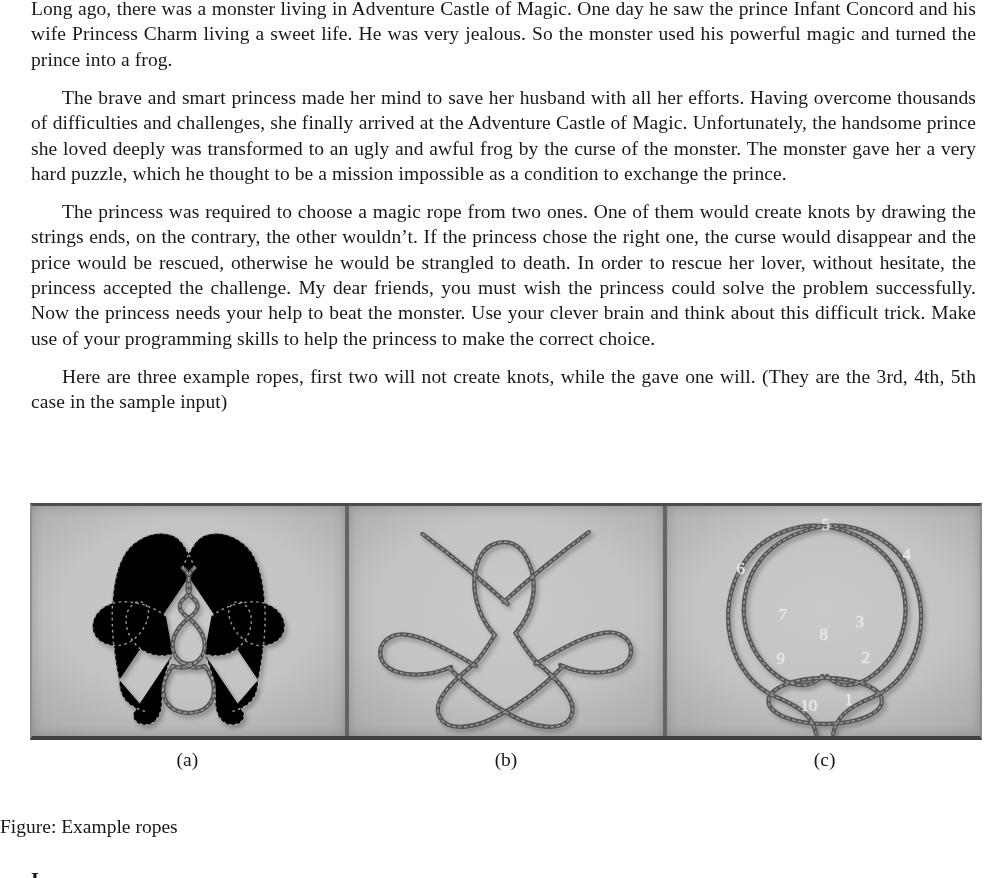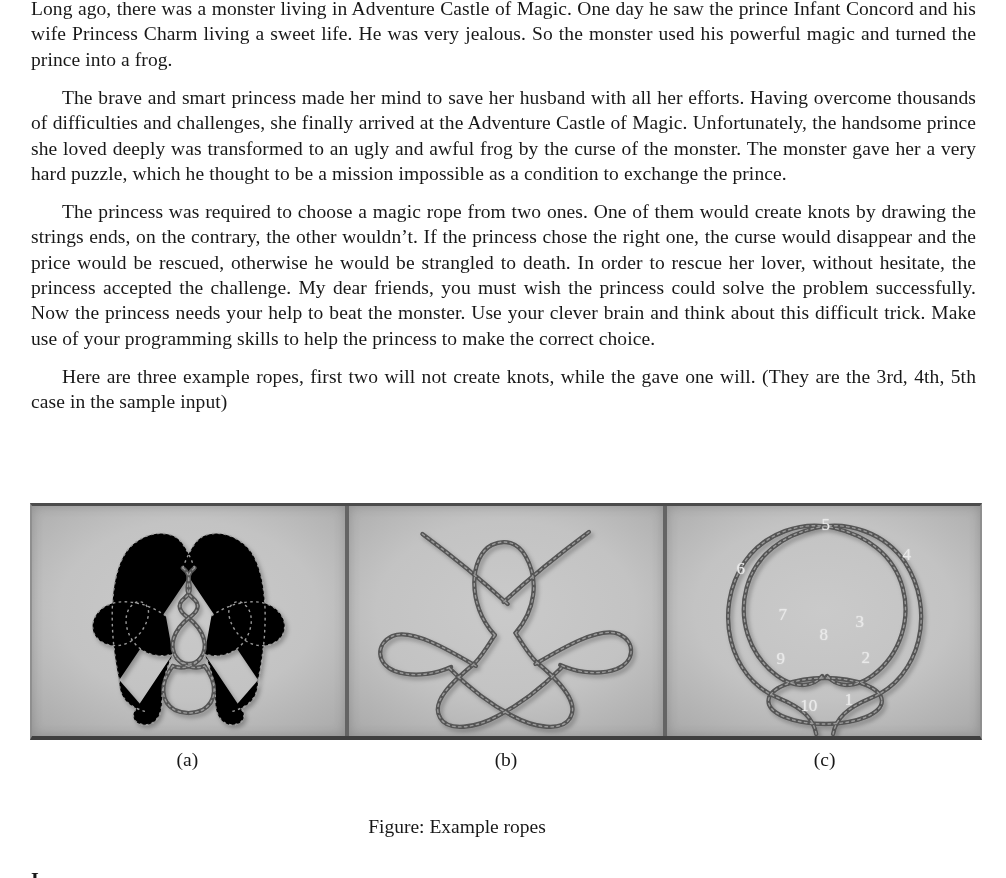--- a/index.html
+++ b/index.html
@@ -59,21 +59,21 @@
   
   .caption-row {
     position:absolute; left:30px; top:749px; width:952px;
     display:flex; gap:4px;
     font-size:19.5px;
   }
   .caption-row .cap { flex:1; text-align:center; }
 
   .fig-caption {
     position:absolute; left:0; top:816px; width:914px;
-    text-align:center; font-size:19.5px;
+    font-size:19.5px;
   }
 
   
   .partial-glyph {
     position:absolute; left:31px; top:870px;
     width:16px; height:8px; overflow:hidden;
     font-weight:bold; font-size:20px; line-height:21px;
   }
 </style>
 </head>

